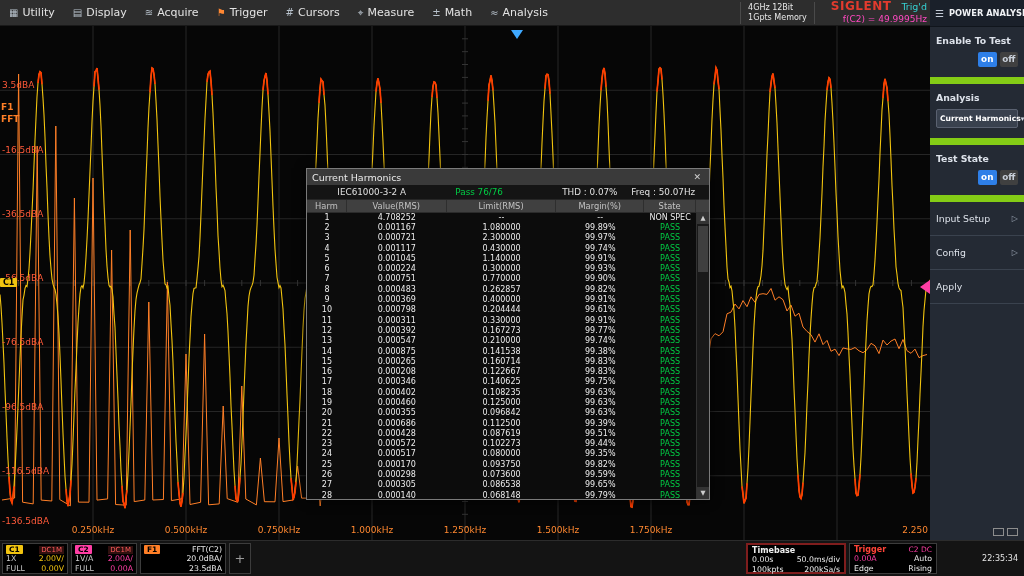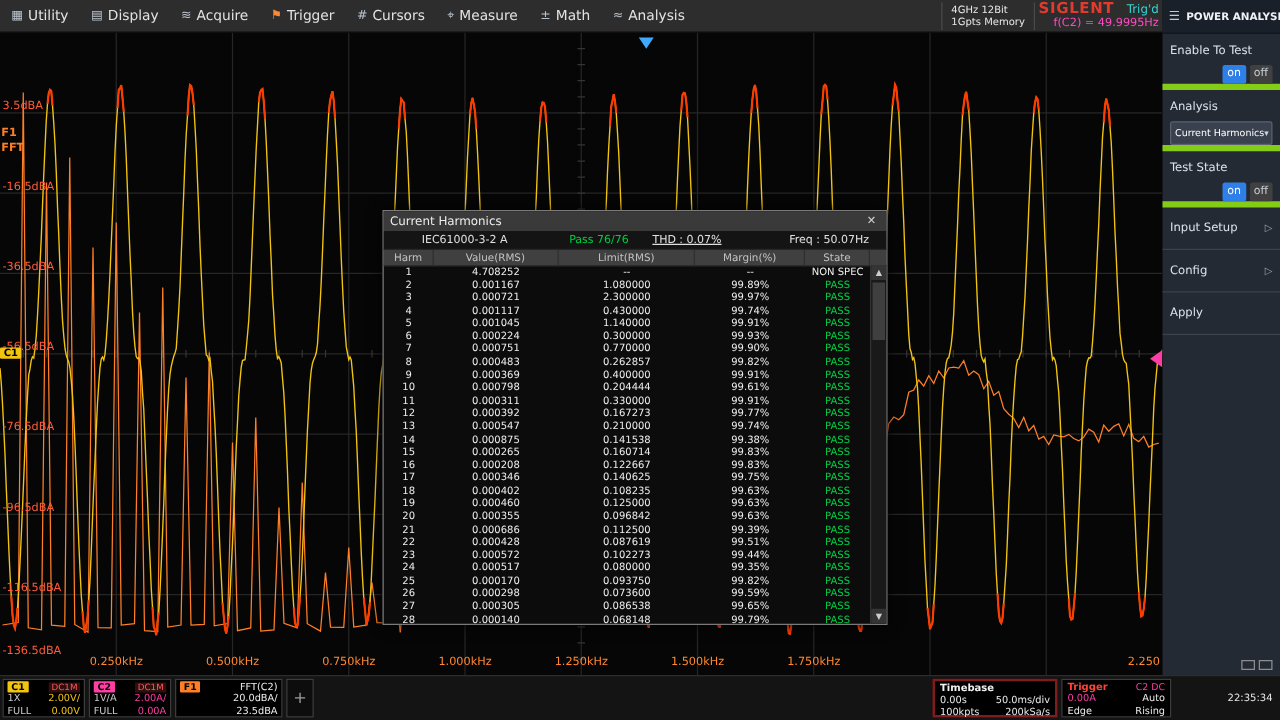--- a/index.html
+++ b/index.html
@@ -5,21 +5,21 @@
   html,body{margin:0;padding:0;background:#000;}
   #stage{position:relative;width:1024px;height:576px;background:#000;overflow:hidden;
          font-family:"DejaVu Sans","Liberation Sans",sans-serif;}
   span,div{white-space:nowrap;}
 
   
   #topbar{position:absolute;left:0;top:0;width:930px;height:26px;background:#2d2d2d;display:flex;align-items:stretch;border-bottom:1px solid #191919;box-sizing:border-box;}
   .menu-items{display:flex;}
   .menu-item{display:flex;align-items:center;gap:4px;padding:0 9px;font-size:11px;color:#e3e3e3;}
   .mi-icon{font-size:10px;color:#b8c2cc;}
-  .top-right{margin-left:auto;display:flex;align-items:center;gap:3px;padding-right:3px;justify-content:flex-end;}
+  .top-right{margin-left:auto;display:flex;align-items:center;gap:16px;padding-right:3px;justify-content:flex-end;}
   .spec{font-size:8px;color:#e8e8e8;line-height:1.25;border-left:1px solid #4a4a4a;border-right:1px solid #4a4a4a;padding:0 7px;height:22px;display:flex;flex-direction:column;justify-content:center;}
   .brandcol{display:flex;flex-direction:column;line-height:1.15;}
   .brandrow{display:flex;align-items:baseline;gap:10px;}
   .brand{color:#e23b2e;font-weight:bold;font-size:12px;letter-spacing:.5px;}
   .trig{color:#35d1d1;font-size:9.5px;}
   .freadout{color:#ff49c1;font-size:9px;text-align:right;}
 
   
   #scope{position:absolute;left:0;top:26px;width:930px;height:514px;background:#060606;overflow:hidden;}
   #scope svg{position:absolute;left:0;top:0;}
@@ -30,21 +30,21 @@
   .f1marker{position:absolute;left:1px;top:76px;color:#ff7f27;font-size:9px;font-weight:bold;line-height:1.3;}
   .c1marker{position:absolute;left:0;top:252px;background:#f2c40f;color:#000;font-size:8px;font-weight:bold;padding:0 3px;border-radius:1px;}
 
   
   #dialog{position:absolute;left:306px;top:168px;width:404px;height:332px;background:#0c0c0c;border:1px solid #7a7a7a;box-sizing:border-box;z-index:6;box-shadow:0 0 10px rgba(0,0,0,.85);}
   .dtitle{height:16px;background:#3a3a3a;display:flex;align-items:center;justify-content:space-between;padding:0 5px;color:#ececec;font-size:9.5px;}
   .dclose{font-size:9px;color:#cfcfcf;padding:0 3px;}
   .dsummary{height:14px;display:flex;align-items:center;background:#141414;color:#e0e0e0;font-size:8.8px;border-bottom:1px solid #262626;}
   .ds-std{width:130px;text-align:center;}
   .ds-pass{width:86px;text-align:center;color:#00cc44;}
-  .ds-thd{width:96px;text-align:left;text-decoration:underline;}
+  .ds-thd{width:96px;text-align:right;}
   .ds-freq{width:92px;text-align:center;}
   .dhead{height:13px;display:flex;background:#404040;color:#c2c2c2;font-size:8.3px;padding-right:13px;box-sizing:border-box;border-bottom:1px solid #2b2b2b;}
   .dhead span{display:flex;align-items:center;justify-content:center;border-right:1px solid #2e2e2e;box-sizing:border-box;}
   .c-harm{width:40px;text-align:center;}
   .c-val{width:100px;text-align:center;}
   .c-lim{width:110px;text-align:center;}
   .c-mar{width:88px;text-align:center;}
   .c-state{width:52px;text-align:center;}
   .drows{position:absolute;left:0;top:43px;right:13px;bottom:0;overflow:hidden;}
   .trow{height:10.3px;display:flex;align-items:center;font-size:8px;color:#ededed;}
@@ -52,21 +52,21 @@
   .dscroll{position:absolute;right:0;top:43px;bottom:0;width:13px;background:#191919;border-left:1px solid #323232;box-sizing:border-box;}
   .sarrow{position:absolute;left:0;width:100%;height:12px;background:#343434;color:#cecece;font-size:6.5px;text-align:center;line-height:12px;}
   .sarrow.up{top:0;}
   .sarrow.down{bottom:0;}
   .sthumb{position:absolute;left:1px;right:1px;top:14px;height:46px;background:#3f3f3f;}
 
   
   #sidebar{position:absolute;left:930px;top:0;width:94px;height:540px;background:#242a34;color:#dde2ea;box-sizing:border-box;}
   .sheader{height:26px;background:#1a202a;display:flex;align-items:center;gap:5px;padding:0 5px;font-size:8.3px;font-weight:bold;color:#f0f2f5;border-bottom:1px solid #10151c;}
   .sheader .ham{font-size:10px;color:#c2cad6;}
-  .sb-sec{border-bottom:5px solid #84cc16;padding:6px 6px 0;}
+  .sb-sec{border-bottom:7px solid #84cc16;padding:6px 6px 10px;font-weight:bold;}
   .sb-label{font-size:9.3px;margin:2px 0 6px;}
   .toggle{display:flex;gap:3px;margin-left:42px;}
   .tbtn{flex:1;height:15px;line-height:15px;text-align:center;font-size:8.8px;border-radius:2px;background:#404040;color:#c8cfd9;}
   .tbtn.active{background:#2e7fe8;color:#fff;}
   .dropdown{height:17px;background:#39414e;border:1px solid #5a6170;border-radius:2px;display:flex;align-items:center;justify-content:space-between;padding:0 3px;font-size:7.6px;color:#fff;}
   .dd-caret{font-size:7px;color:#cdd4de;}
   .linkrow{display:flex;align-items:center;justify-content:space-between;padding:11px 6px;border-bottom:1px solid #3a424e;font-size:9.3px;}
   .linkarrow{color:#97a1af;font-size:8px;}
   .applyrow{padding:11px 6px;border-bottom:1px solid #3a424e;font-size:9.3px;}
 

